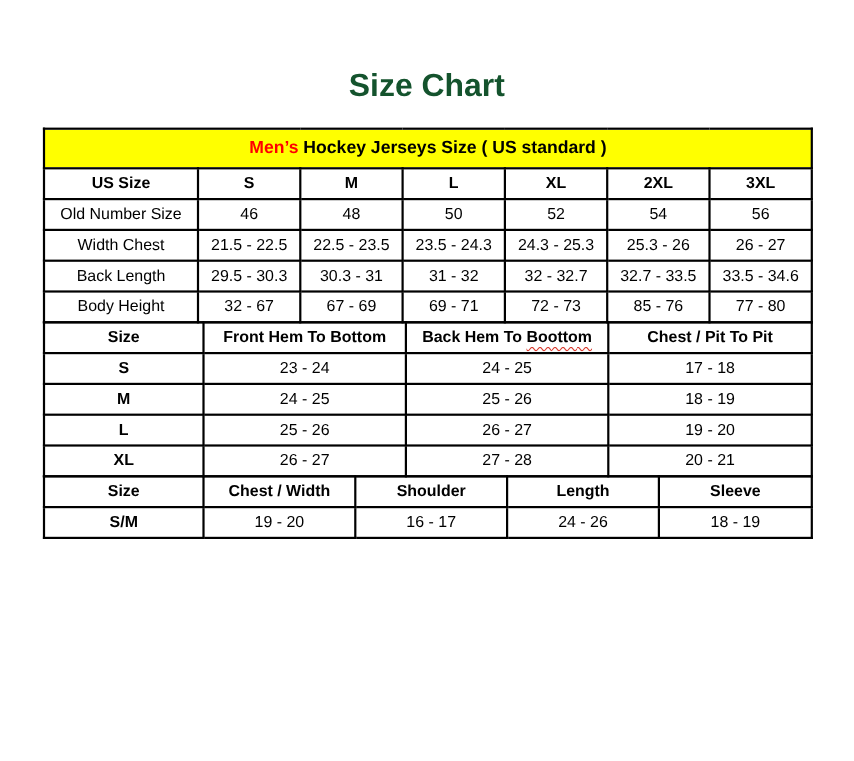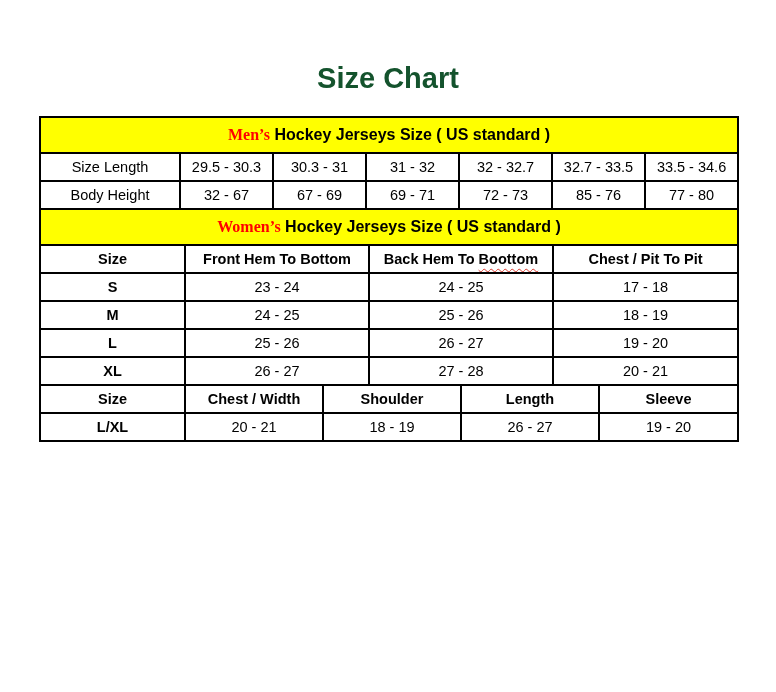--- a/index.html
+++ b/index.html
@@ -25,21 +25,21 @@
     text-align:center; vertical-align:middle;
     font-size:14.5px; padding:0 2px; height:26px;
     overflow:hidden; white-space:nowrap;
   }
   tr.caption-row td {
     background:#ffff00; font-weight:bold;
     font-size:16px; height:34px;
   }
   tr.header-row td { font-weight:bold; }
   td.bold-label { font-weight:bold; }
-  .red-accent { color:#ff0000;font-family:Liberation Serif, serif; }
+  .red-accent { color:#ff0000; }
   .squiggle {
     text-decoration:underline;
     text-decoration-style:wavy;
     text-decoration-color:#d83a2e;
     text-decoration-thickness:1px;
     text-underline-offset:4px;
     text-decoration-skip-ink:none;
     text-align:center;
   }
 </style>
@@ -57,22 +57,49 @@
         <col style="width:93px">
         <col style="width:93px">
       <col style="width:93px">
         <col style="width:93px">
         <col style="width:93px">
     </colgroup>
     <tbody>
         <tr class="caption-row">
       <td colspan="7"><span class="red-accent">Men’s</span> <span>Hockey Jerseys Size ( US standard )</span></td>
     </tr>
+    <tr class="header-row">
+      <td>US Size</td>
+      <td>S</td>
+      <td>M</td>
+      <td>L</td>
+      <td>XL</td>
+      <td>2XL</td>
+      <td>3XL</td>
+    </tr>
     <tr>
-      <td>Size Length</td>
+      <td>Old Number Size</td>
+      <td>46</td>
+      <td>48</td>
+      <td>50</td>
+      <td>52</td>
+      <td>54</td>
+      <td>56</td>
+    </tr>
+    <tr>
+      <td>Width Chest</td>
+      <td>21.5 - 22.5</td>
+      <td>22.5 - 23.5</td>
+      <td>23.5 - 24.3</td>
+      <td>24.3 - 25.3</td>
+      <td>25.3 - 26</td>
+      <td>26 - 27</td>
+    </tr>
+    <tr>
+      <td>Back Length</td>
       <td>29.5 - 30.3</td>
       <td>30.3 - 31</td>
       <td>31 - 32</td>
       <td>32 - 32.7</td>
       <td>32.7 - 33.5</td>
       <td>33.5 - 34.6</td>
     </tr>
     <tr>
       <td>Body Height</td>
       <td>32 - 67</td>
@@ -86,23 +113,20 @@
     </table>
 
   <table class="stacked">
     <colgroup>
       <col style="width:145px">
       <col style="width:184px">
         <col style="width:184px">
         <col style="width:185px">
     </colgroup>
     <tbody>
-        <tr class="caption-row">
-      <td colspan="4"><span class="red-accent">Women’s</span> <span>Hockey Jerseys Size ( US standard )</span></td>
-    </tr>
     <tr class="header-row">
       <td>Size</td>
       <td>Front Hem To Bottom</td>
       <td><span>Back Hem To </span><span class="squiggle">Boottom</span></td>
       <td>Chest / Pit To Pit</td>
     </tr>
     <tr>
       <td class="bold-label">S</td>
       <td>23 - 24</td>
       <td>24 - 25</td>
@@ -139,22 +163,22 @@
     </colgroup>
     <tbody>
     <tr class="header-row">
       <td>Size</td>
       <td>Chest / Width</td>
       <td>Shoulder</td>
       <td>Length</td>
       <td>Sleeve</td>
     </tr>
     <tr>
-      <td class="bold-label">L/XL</td>
-      <td>20 - 21</td>
+      <td class="bold-label">S/M</td>
+      <td>19 - 20</td>
+      <td>16 - 17</td>
+      <td>24 - 26</td>
       <td>18 - 19</td>
-      <td>26 - 27</td>
-      <td>19 - 20</td>
     </tr>
   </tbody>
     </table>
 
 </div>
 
 </body></html>

